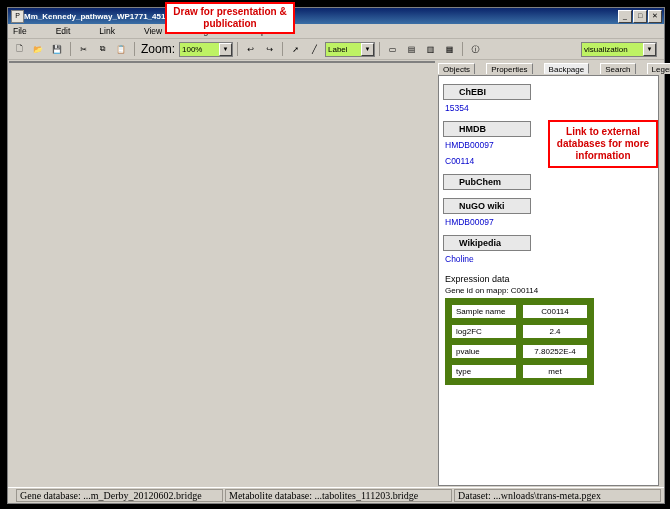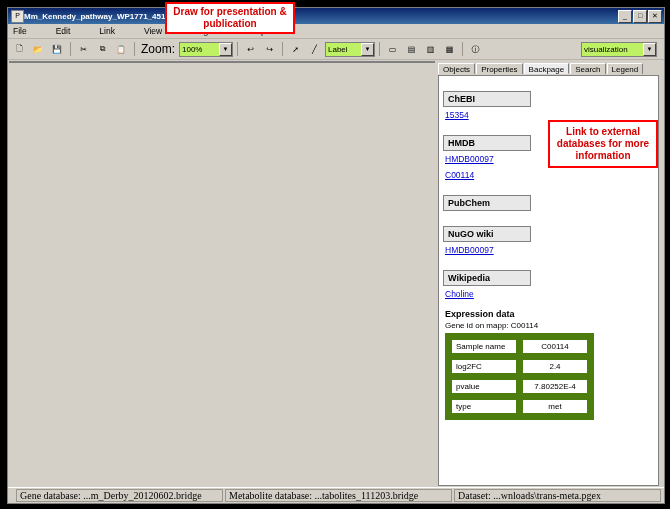--- a/index.html
+++ b/index.html
@@ -16,28 +16,28 @@
   .menubar span{padding:1px 2px;}
   
   .toolbar{height:20px;background:#d4d0c8;display:flex;align-items:center;padding:0 3px;gap:2px;border-bottom:1px solid #b8b4ac;}
   .tool{width:15px;height:15px;background:#d4d0c8;border:1px solid transparent;display:flex;align-items:center;justify-content:center;font-size:8px;}
   .sep{width:1px;height:14px;background:#9a968e;margin:0 2px;}
   .zoomlbl{font-size:12px;margin:0 2px;}
   .combo{height:13px;border:1px solid #808080;background:#bef264;font-size:8px;display:flex;align-items:center;padding-left:2px;position:relative;}
   .combo .arw{position:absolute;right:0;top:0;width:11px;height:11px;background:#d4d0c8;border:1px solid #fff;border-right-color:#404040;border-bottom-color:#404040;font-size:6px;text-align:center;line-height:10px;}
   .canvaswrap{position:relative;width:424px;background:#fff;border:1px solid #808080;margin:1px;overflow:hidden;}
   .sidepanel{position:absolute;left:428px;top:53px;width:225px;bottom:17px;background:#d4d0c8;}
-  .tabs{display:flex;height:13px;font-size:8px;align-items:flex-end;padding-left:2px;gap:1px;}
+  .tabs{display:flex;height:13px;font-size:8px;align-items:flex-end;padding-left:2px;gap:11px;}
   .tab{background:#d4d0c8;border:1px solid #fff;border-right-color:#808080;border-bottom:none;padding:1px 4px;height:11px;box-sizing:border-box;}
   .tab.active{background:#ececec;font-weight:normal;border-bottom:1px solid #ececec;}
   .panelbody{position:absolute;left:2px;right:2px;top:14px;bottom:0;background:#fff;border:1px solid #808080;overflow:hidden;font-size:9px;}
-  .dbbox{margin:15px 4px 0 4px;border:1px solid #808080;background:#e8e8e8;padding:2px 4px;font-weight:bold;font-size:9px;width:88px;box-sizing:border-box;}
-  .dblink{margin:3px 0 6px 6px;color:#0000cc;text-decoration:underline;font-size:8.5px;}
+  .dbbox{margin:8px 4px 0 4px;border:1px solid #808080;background:#e8e8e8;padding:2px 15px;font-weight:bold;font-size:9px;width:88px;box-sizing:border-box;}
+  .dblink{margin:3px 0 6px 6px;color:#0000cc;font-size:8.5px;}
   .dbtext{margin:3px 0 6px 6px;font-size:8.5px;color:#000;}
-  .exprhdr{margin:10px 0 2px 6px;font-weight:bold;font-size:9px;}
+  .exprhdr{margin:10px 0 2px 6px;font-weight:normal;font-size:9px;}
   .geneid{margin:2px 0 3px 6px;font-size:8px;}
   table.expr{margin-left:6px;border-collapse:collapse;font-size:8px;}
   table.expr td{border:7px solid #4d7c0f;padding:1px 4px;height:11px;}
   table.expr td.k{width:56px;}
   table.expr td.v{width:56px;text-align:center;}
   
   .statusbar{position:absolute;left:0;right:0;bottom:0;height:15px;background:#d4d0c8;border-top:1px solid #fff;display:flex;align-items:center;font-size:10px;padding-left:8px;font-family:Liberation Serif, serif;}
   .statusbar .cell{border:1px solid #9a968e;padding:0 3px;height:11px;line-height:11px;background:#d4d0c8;}
   svg.edges{position:absolute;left:0;top:0;}
   

